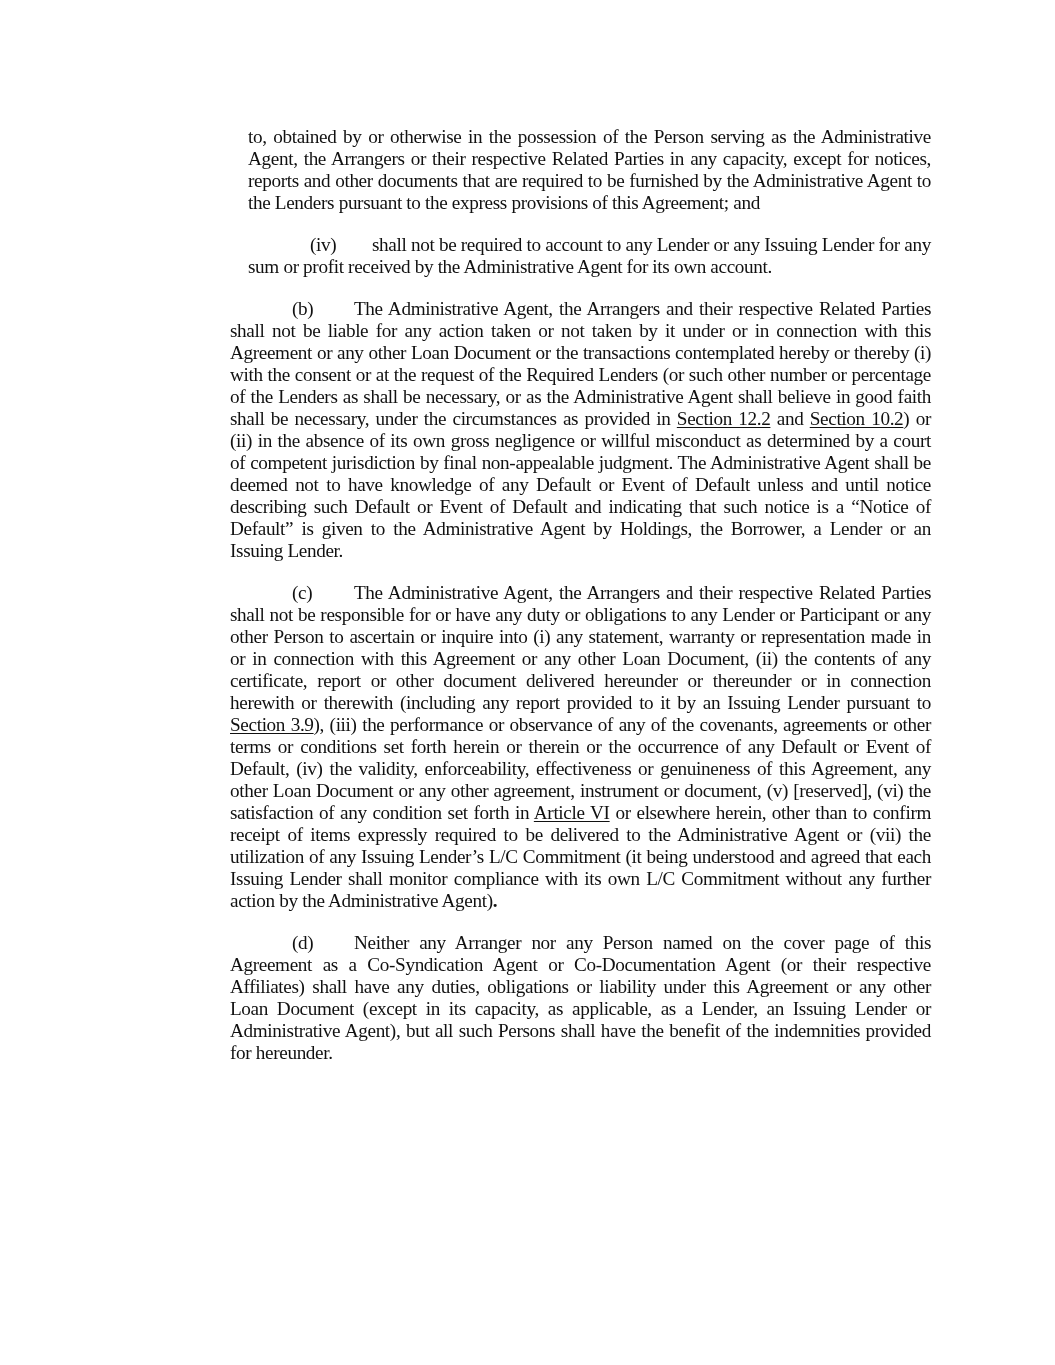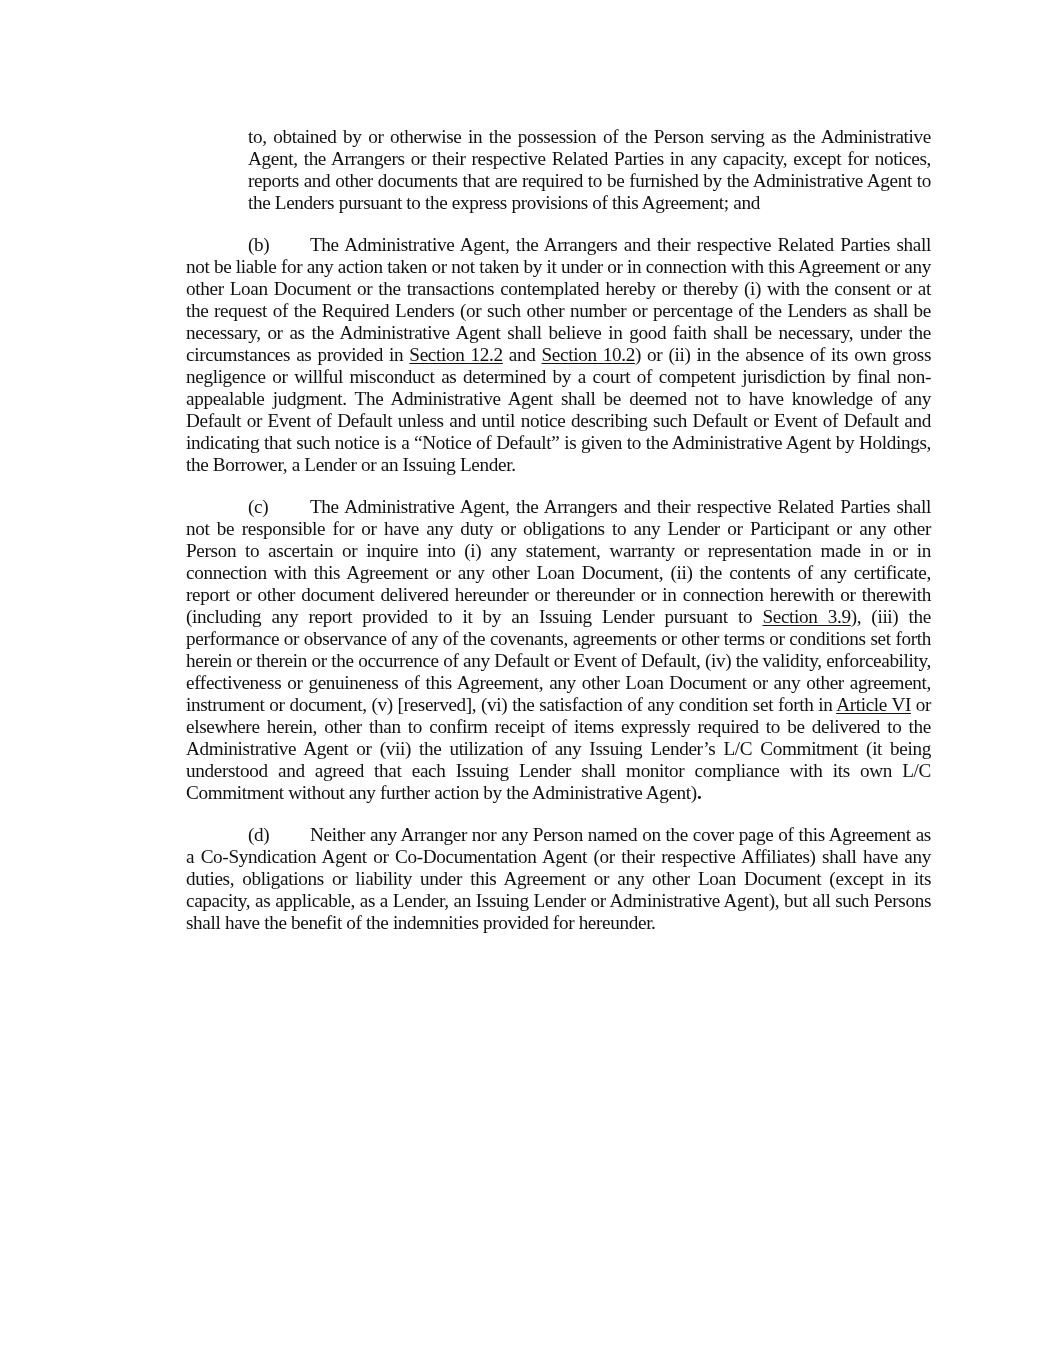--- a/index.html
+++ b/index.html
@@ -25,21 +25,21 @@
     margin: 0;
     font-size: 19.2px;
     line-height: 22px;
     text-align: justify;
     letter-spacing: -0.35px;
   }
   .indent-block {
     margin-left: 62px;
   }
   .para-gap { margin-top: 20px; }
-  .para-gap-lg { margin-top: 20px; }
+  .para-gap-lg { margin-top: 20px; margin-left: 44px; }
   .first-indent { text-indent: 62px; }
   .label {
     display: inline-block;
     width: 62px;
     text-indent: 0;
   }
   .xref {
     text-decoration: underline;
     text-underline-offset: 2px;
     text-decoration-thickness: 1px;
@@ -48,20 +48,21 @@
 </style>
 </head>
 <body>
 
 <div class="page">
 
   <p class="indent-block">
     <span>to, obtained by or otherwise in the possession of the Person serving as the Administrative Agent, the Arrangers or their respective Related Parties in any capacity, except for notices, reports and other documents that are required to be furnished by the Administrative Agent to the Lenders pursuant to the express provisions of this Agreement; and</span>
   </p>
 
+  <p class="indent-block first-indent para-gap"><span class="label">(iv)</span><span>shall not be required to account to any Lender or any Issuing Lender for any sum or profit received by the Administrative Agent for its own account.</span></p>
 
   <p class="first-indent para-gap-lg"><span class="label">(b)</span><span>The Administrative Agent, the Arrangers and their respective Related Parties shall not be liable for any action taken or not taken by it under or in connection with this Agreement or any other Loan Document or the transactions contemplated hereby or thereby (i) with the consent or at the request of the Required Lenders (or such other number or percentage of the Lenders as shall be necessary, or as the Administrative Agent shall believe in good faith shall be necessary, under the circumstances as provided in </span><span class="xref">Section 12.2</span><span> and </span><span class="xref">Section 10.2</span><span>) or (ii) in the absence of its own gross negligence or willful misconduct as determined by a court of competent jurisdiction by final non-appealable judgment.  The Administrative Agent shall be deemed not to have knowledge of any Default or Event of Default unless and until notice describing such Default or Event of Default and indicating that such notice is a “Notice of Default” is given to the Administrative Agent by Holdings, the Borrower, a Lender or an Issuing Lender.</span></p>
 
   <p class="first-indent para-gap-lg"><span class="label">(c)</span><span>The Administrative Agent, the Arrangers and their respective Related Parties shall not be responsible for or have any duty or obligations to any Lender or Participant or any other Person to ascertain or inquire into (i) any statement, warranty or representation made in or in connection with this Agreement or any other Loan Document, (ii)&nbsp;the contents of any certificate, report or other document delivered hereunder or thereunder or in connection herewith or therewith (including any report provided to it by an Issuing Lender pursuant to </span><span class="xref">Section 3.9</span><span>), (iii) the performance or observance of any of the covenants, agreements or other terms or conditions set forth herein or therein or the occurrence of any Default or Event of Default, (iv)&nbsp;the validity, enforceability, effectiveness or genuineness of this Agreement, any other Loan Document or any other agreement, instrument or document, (v) [reserved], (vi) the satisfaction of any condition set forth in </span><span class="xref">Article VI</span><span> or elsewhere herein, other than to confirm receipt of items expressly required to be delivered to the Administrative Agent or (vii) the utilization of any Issuing Lender’s L/C Commitment (it being understood and agreed that each Issuing Lender shall monitor compliance with its own L/C Commitment without any further action by the Administrative Agent)</span><span class="bold">.</span></p>
 
   <p class="first-indent para-gap-lg"><span class="label">(d)</span><span>Neither any Arranger nor any Person named on the cover page of this Agreement as a Co-Syndication Agent or Co-Documentation Agent (or their respective Affiliates) shall have any duties, obligations or liability under this Agreement or any other Loan Document (except in its capacity, as applicable, as a Lender, an Issuing Lender or Administrative Agent), but all such Persons shall have the benefit of the indemnities provided for hereunder.</span></p>
 
 </div>
 
 </body></html>

